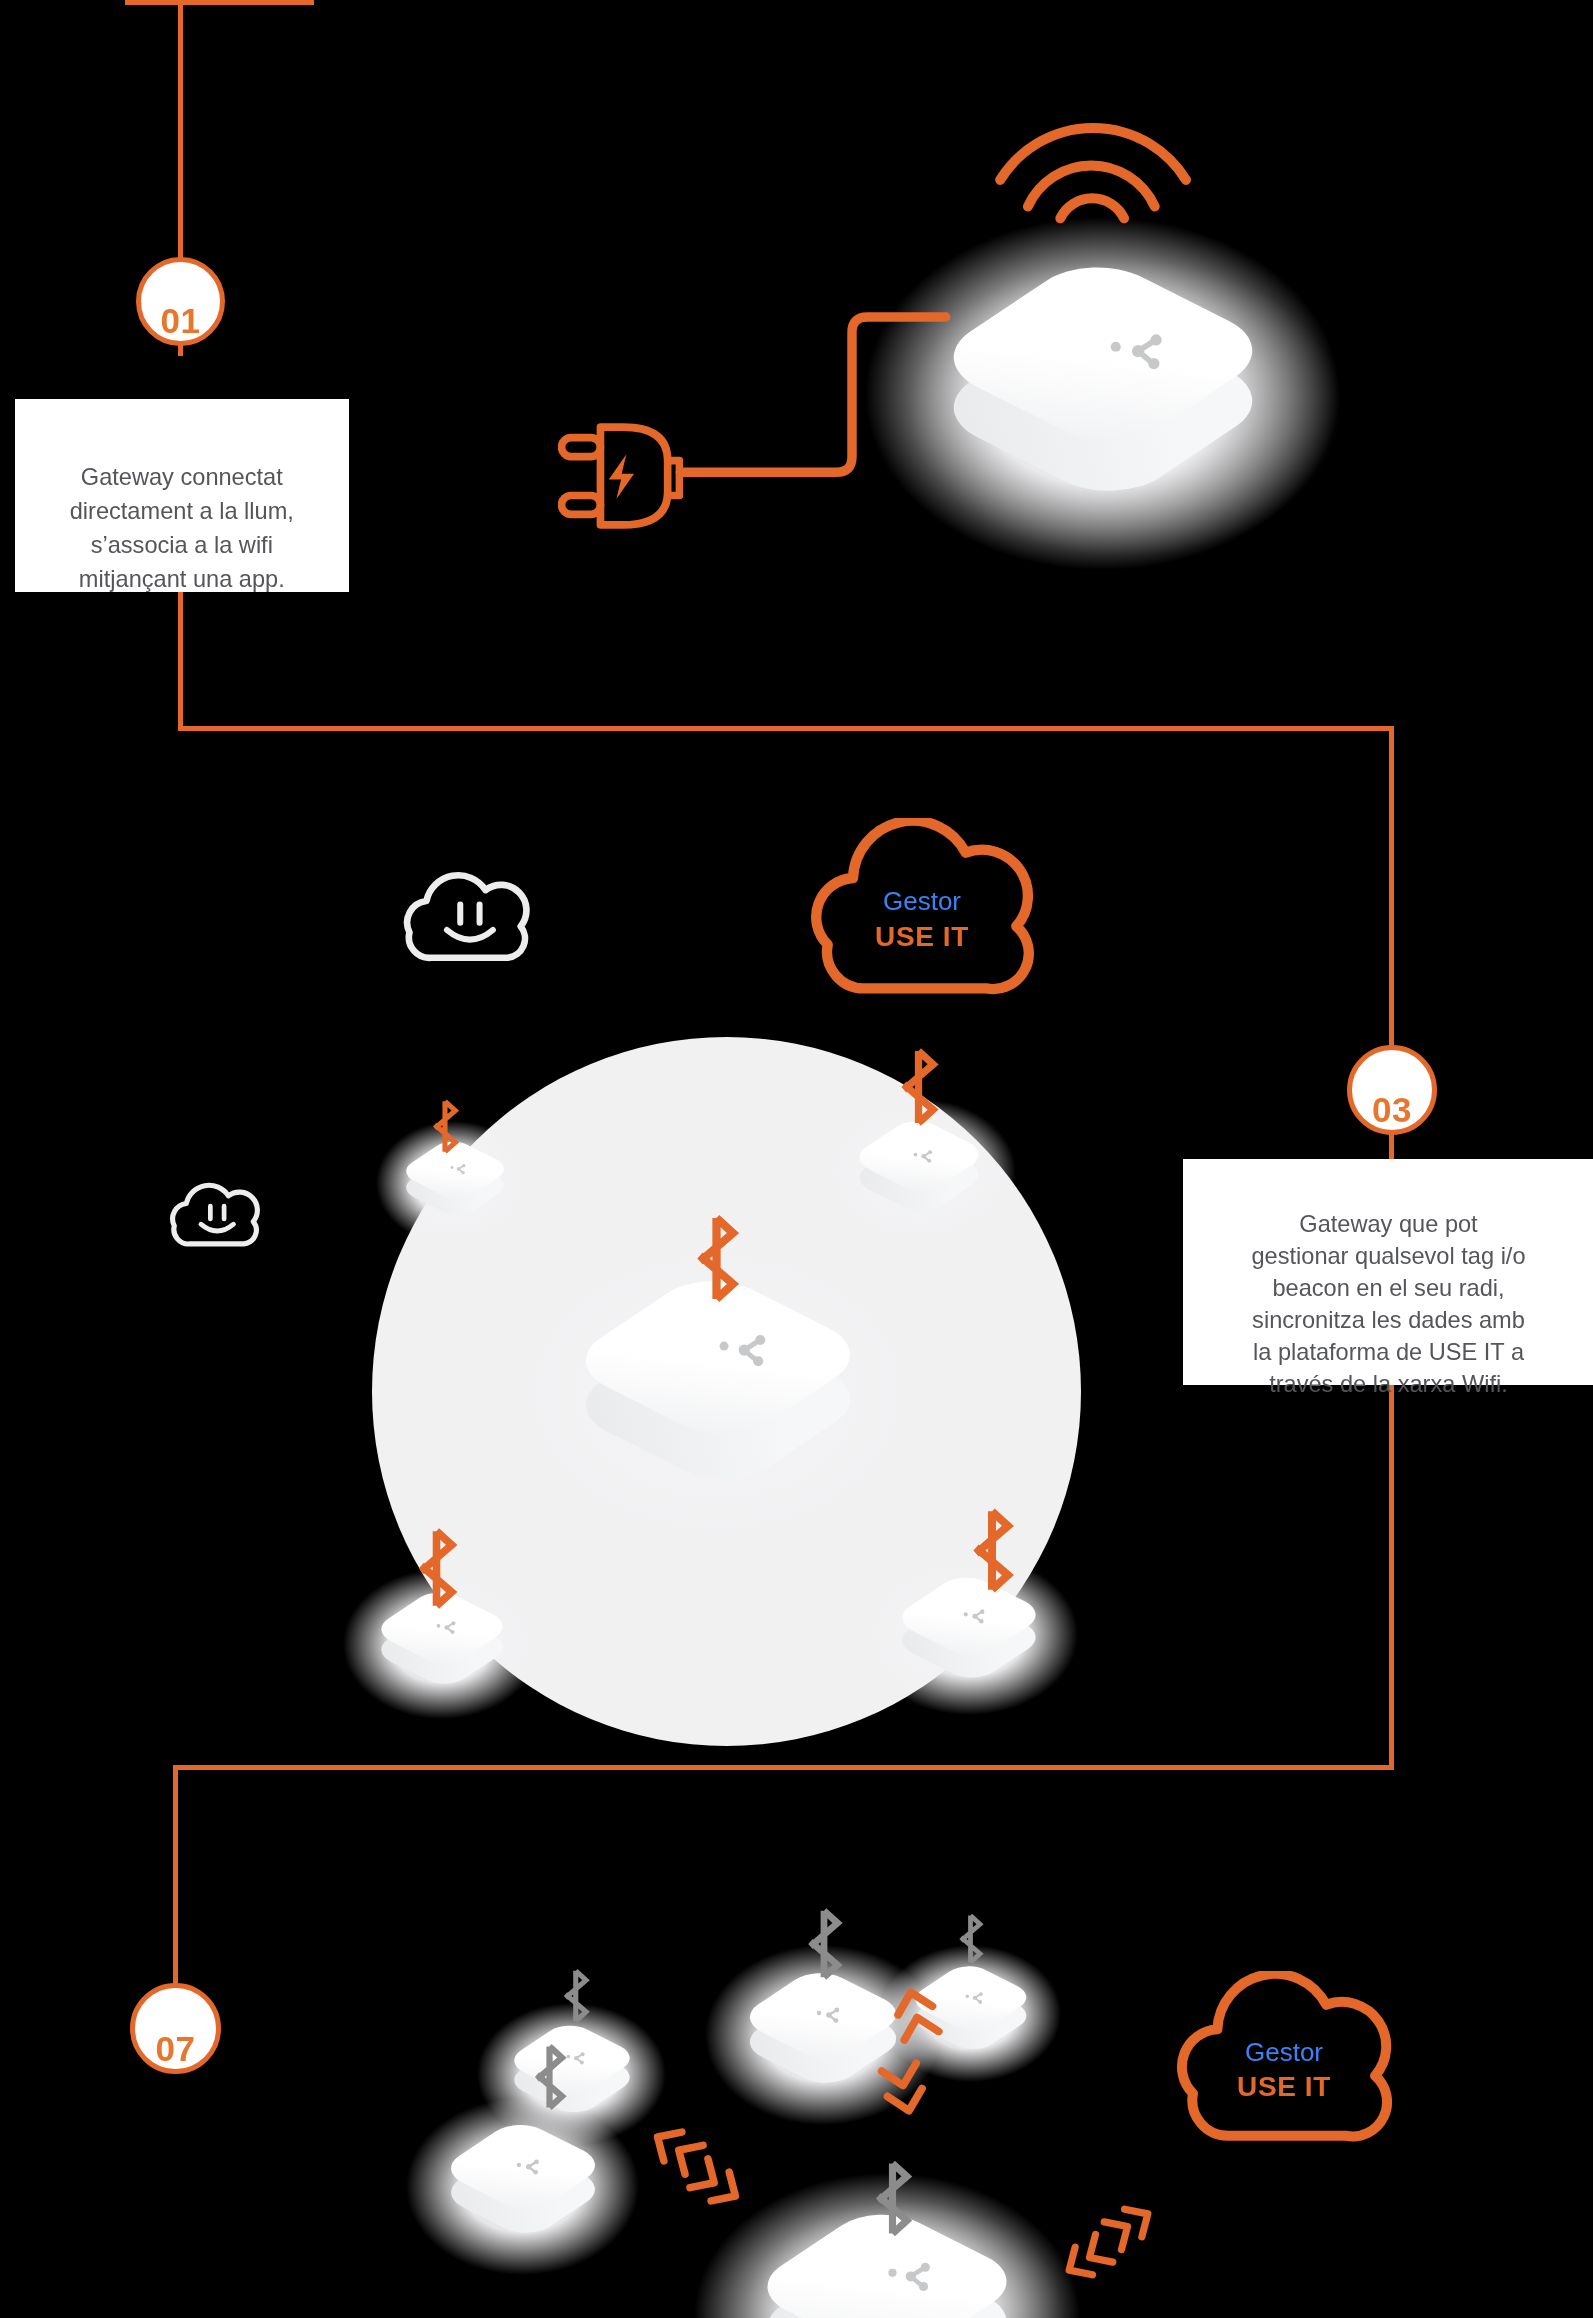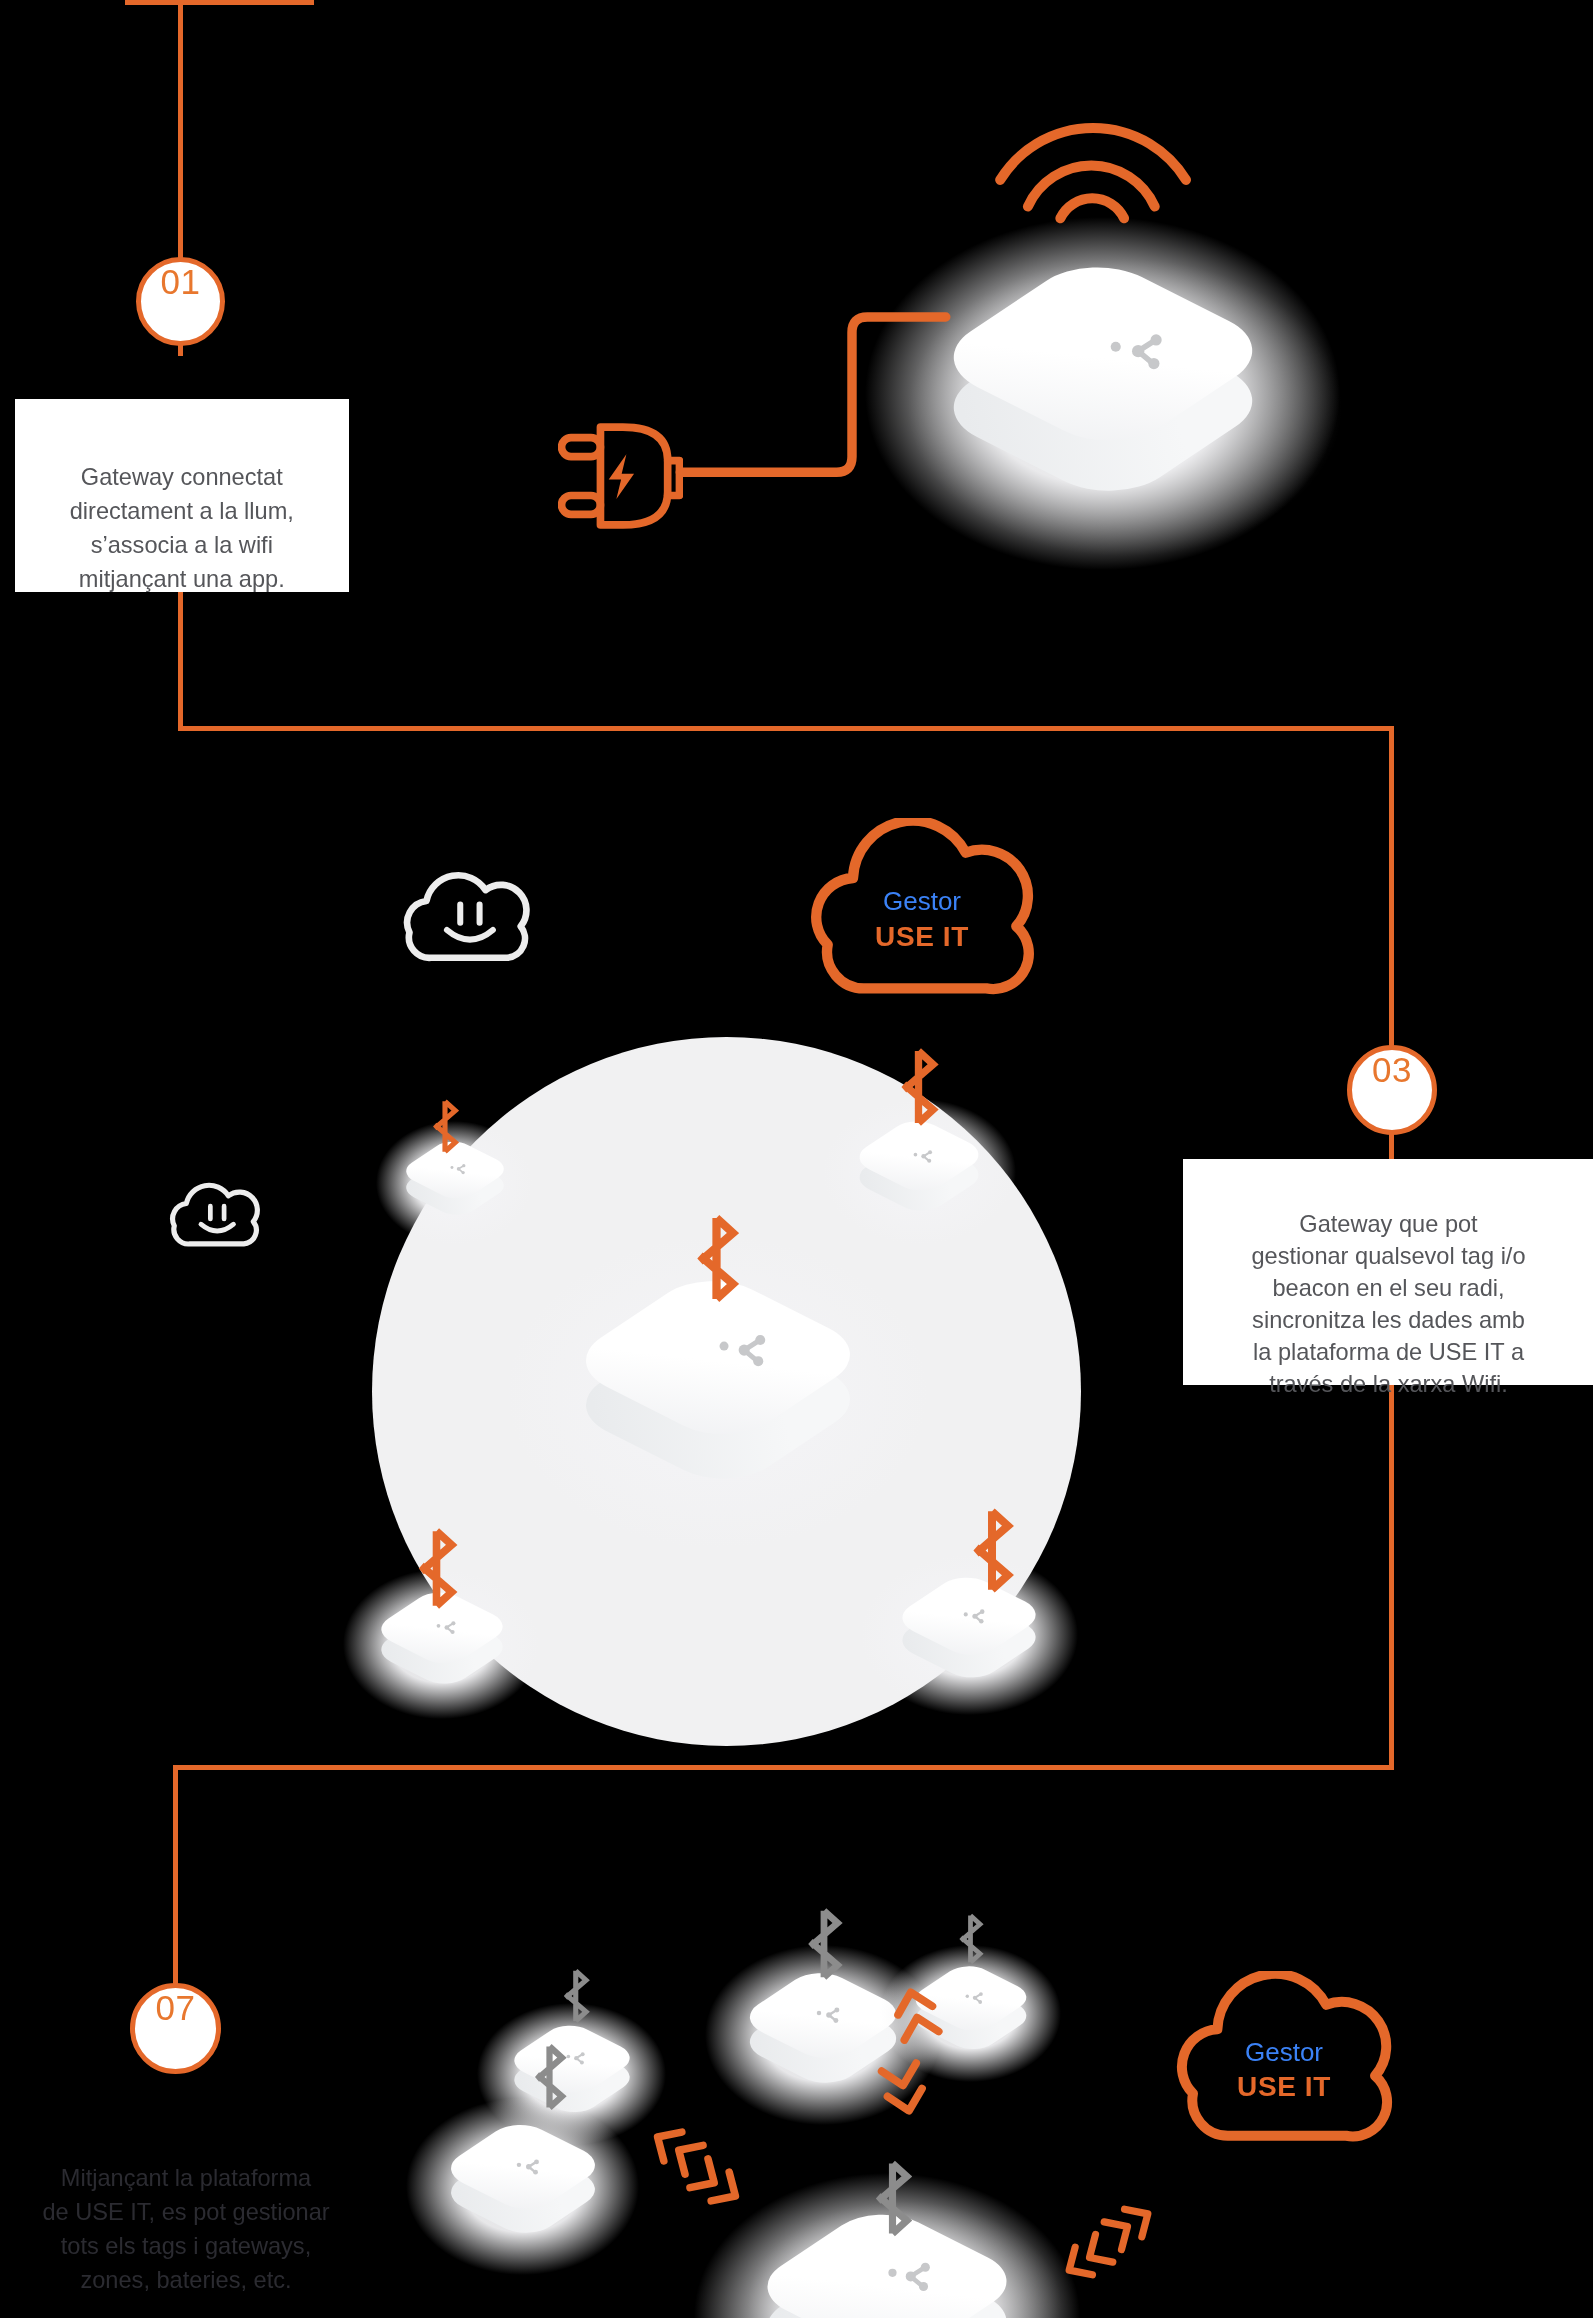--- a/index.html
+++ b/index.html
@@ -5,22 +5,22 @@
   html,body{margin:0;padding:0;background:#000;}
   .stage{position:relative;width:1594px;height:2319px;background:#000;overflow:hidden;
          font-family:"Liberation Sans", sans-serif;}
   .stage *{box-sizing:border-box;}
 
   
   .line{position:absolute;background:#E4682A;}
 
   
   .stepcircle{position:absolute;background:#fff;border:5.3px solid #E4682A;border-radius:50%;
-              display:flex;align-items:flex-start;justify-content:center;
-              color:#E8772E;font-size:35px;font-weight:400;letter-spacing:0.6px;z-index:30;}
+              display:flex;align-items:flex-end;justify-content:center;
+              color:#E8772E;font-size:35px;font-weight:700;letter-spacing:0.6px;z-index:30;}
 
   
   .textbox{position:absolute;background:#fff;z-index:25;color:#55565A;font-size:23.6px;
            line-height:34px;text-align:center;white-space:pre-line;}
   .darktext{position:absolute;color:#2B2B31;font-size:23.6px;line-height:34px;text-align:center;
             white-space:pre-line;z-index:25;}
 
   
   .bigcircle{position:absolute;left:372px;top:1037px;width:709px;height:709px;border-radius:50%;
              background:#F1F1F2;z-index:1;}
@@ -245,26 +245,20 @@
 gestionar qualsevol tag i/o
 beacon en el seu radi,
 sincronitza les dades amb
 la plataforma de USE IT a
 través de la xarxa Wifi.</span>
   </div>
 
   <div class="stepcircle" style="left:130px;top:1983px;width:91px;height:91px;">
     <span>07</span>
   </div>
-  <div class="darktext" style="left:0px;top:2127px;width:372px;">
-    <span>Mitjançant la plataforma
-de USE IT, es pot gestionar
-tots els tags i gateways,
-zones, bateries, etc.</span>
-  </div>
 
   <div class="glow" style="left:680px;top:2157px;width:449px;height:295px;"></div>
 
   <div class="device" style="left:736px;top:1953px;width:174px;height:139px;--s:123px;">
     <div class="halo"></div>
     <div class="base"></div>
     <div class="face"></div>
     <svg class="logo" viewBox="0 0 56 36" style="left:46%;top:38%;width:16%;">
       <g fill="#C7C8CA" stroke="#C7C8CA">
           <circle cx="6" cy="14" r="4.5" stroke="none"></circle>

